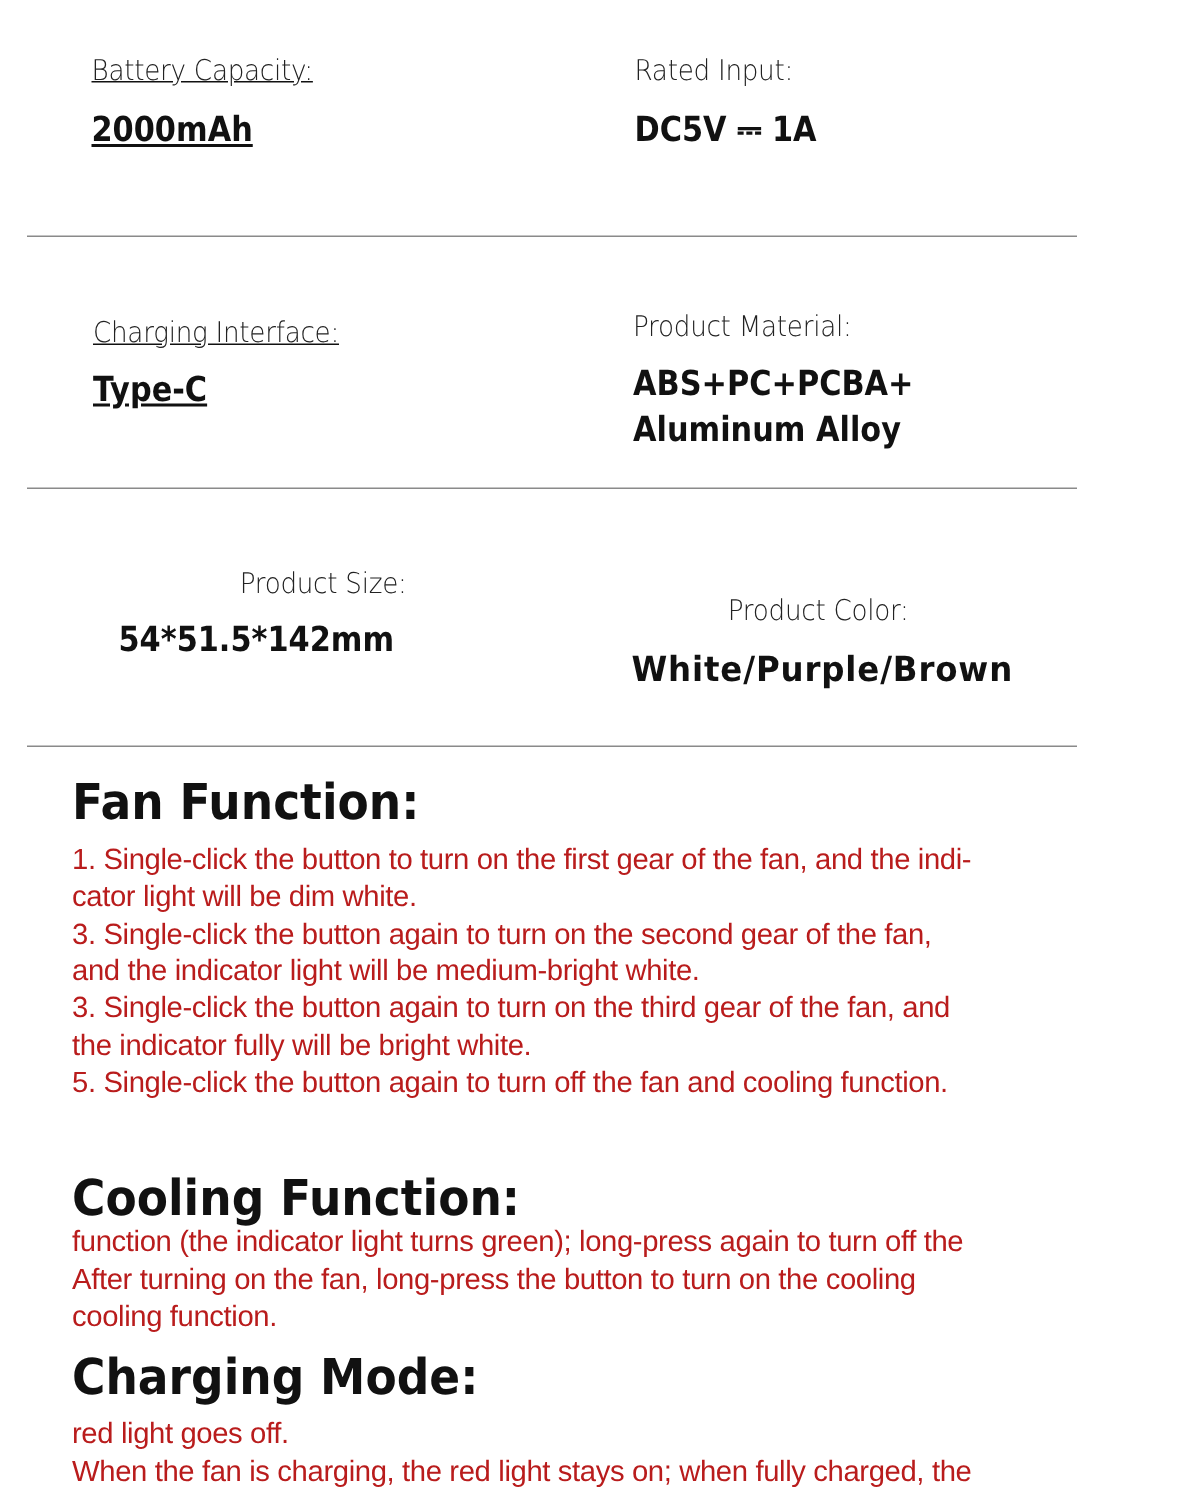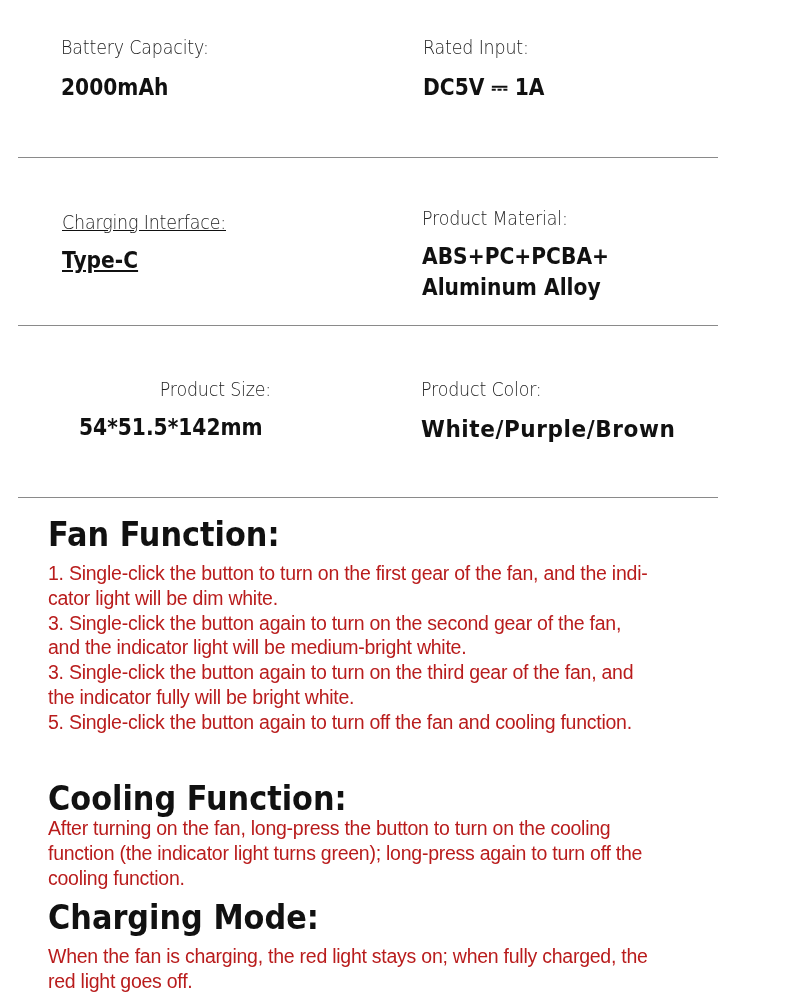--- a/index.html
+++ b/index.html
@@ -73,21 +73,21 @@
       margin: 0;
       letter-spacing: -0.25px;
     }
     .section-text p {
       margin: 0;
     }
   </style>
 </head>
 <body>
 
-<div class="spec" style="left:61px; top:36px;">
+<div class="spec" style="left:61px; top:36px;text-decoration:underline;">
   <div class="spec-label">Battery Capacity:</div>
   <div class="spec-value" style="margin-top:14px;">2000mAh</div>
 </div>
 <div class="spec" style="left:423px; top:36px;">
   <div class="spec-label">Rated Input:</div>
   <div class="spec-value" style="margin-top:14px;">DC5V ⎓ 1A</div>
 </div>
 <div class="divider" style="top:157px;"></div>
 
 <div class="spec" style="left:62px; top:211px;text-decoration:underline;">
@@ -98,21 +98,21 @@
   <div class="spec-label">Product Material:</div>
   <div class="spec-value" style="margin-top:12px;">ABS+PC+PCBA+</div>
   <div class="spec-value">Aluminum Alloy</div>
 </div>
 <div class="divider" style="top:325px;"></div>
 
 <div class="spec" style="left:79px; top:378px;text-align:right;">
   <div class="spec-label">Product Size:</div>
   <div class="spec-value" style="margin-top:12px;">54*51.5*142mm</div>
 </div>
-<div class="spec" style="left:421px; top:378px;">
+<div class="spec" style="left:421px; top:396px;text-align:center;">
   <div class="spec-label">Product Color:</div>
   <div class="spec-value wide" style="margin-top:14px;">White/Purple/Brown</div>
 </div>
 <div class="divider" style="top:497px;"></div>
 
 <div class="section" style="top:515px;">
   <h2 class="section-title">Fan Function:</h2>
   <div class="section-text" style="margin-top:6px;">
     <p>1. Single-click the button to turn on the first gear of the fan, and the indi-</p>
     <p>cator light will be dim white.</p>
@@ -120,25 +120,25 @@
     <p>and the indicator light will be medium-bright white.</p>
     <p>3. Single-click the button again to turn on the third gear of the fan, and</p>
     <p>the indicator fully will be bright white.</p>
     <p>5. Single-click the button again to turn off the fan and cooling function.</p>
   </div>
 </div>
 
 <div class="section" style="top:765px;margin-top:14px;">
   <h2 class="section-title">Cooling Function:</h2>
   <div class="section-text" style="margin-top:-3px;">
+    <p>function (the indicator light turns green); long-press again to turn off the</p>
     <p>After turning on the fan, long-press the button to turn on the cooling</p>
-    <p>function (the indicator light turns green); long-press again to turn off the</p>
     <p>cooling function.</p>
   </div>
 </div>
 
 <div class="section" style="top:898px;">
   <h2 class="section-title">Charging Mode:</h2>
   <div class="section-text" style="margin-top:6px;">
+    <p>red light goes off.</p>
     <p>When the fan is charging, the red light stays on; when fully charged, the</p>
-    <p>red light goes off.</p>
   </div>
 </div>
 
 </body></html>

